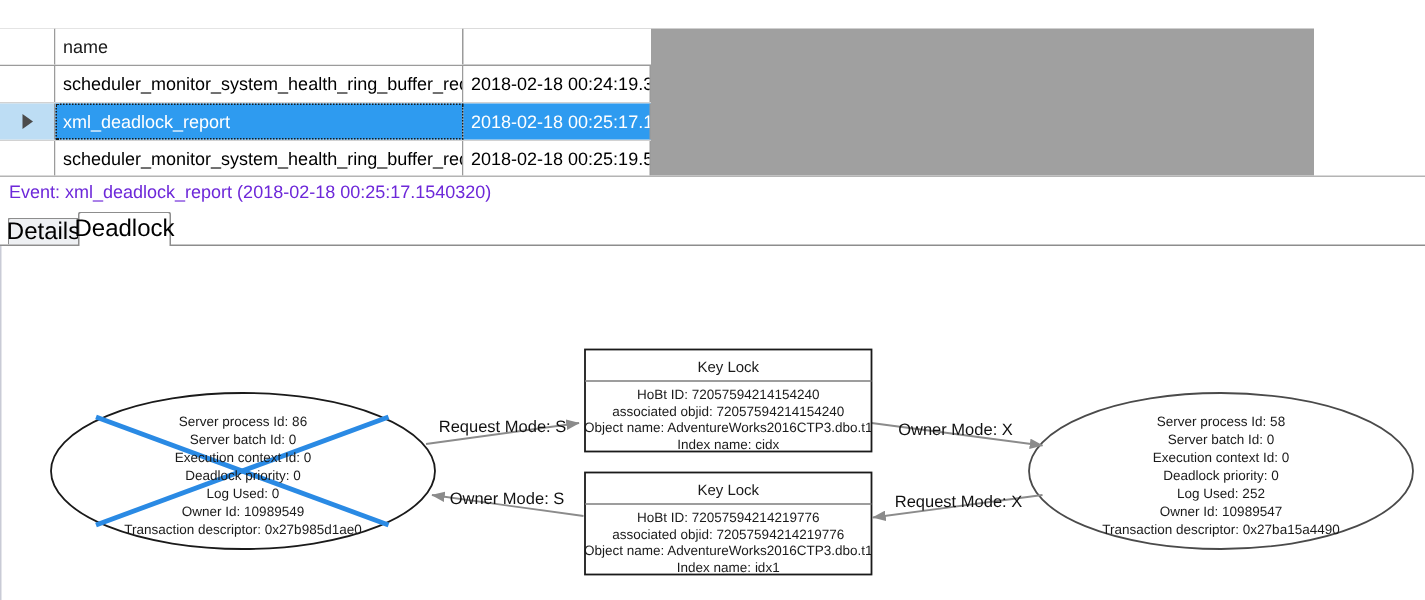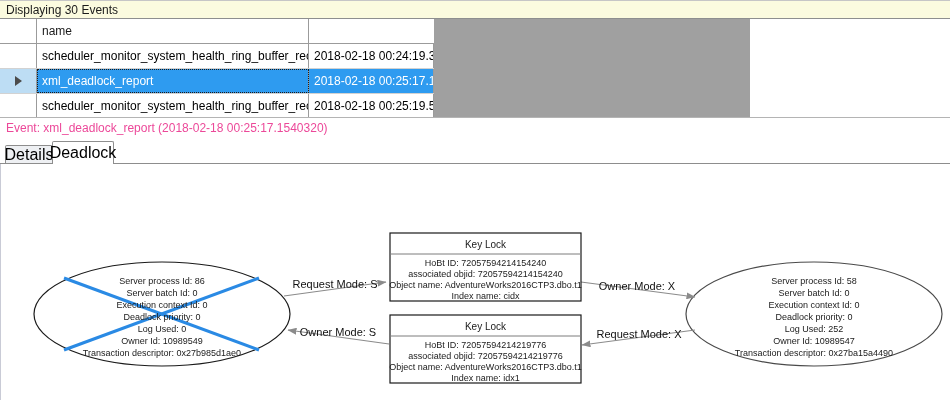--- a/index.html
+++ b/index.html
@@ -37,21 +37,21 @@
     align-items: center;
     padding-left: 6px;
     font-size: 12px;
     color: #1b1b1b;
   }
 
   
   .grid {
     position: absolute;
     left: 0; top: 19px;
-    width: 750px;
+    width: 876px;
     height: 100px;
     background: #a0a0a0;
     box-sizing: border-box;
     overflow: hidden;
   }
   .grid-inner {
     position: absolute;
     left: 0; top: 0;
     width: 434px;
   }
@@ -128,21 +128,21 @@
     position: absolute;
     left: 0; top: 117px;
     width: 950px;
     height: 21px;
     display: flex;
     align-items: center;
     padding-left: 6px;
     box-sizing: border-box;
     background: #ffffff;
     font-size: 12px;
-    color: #ec4899;
+    color: #6d28d9;
     border-top: 1px solid #b4b4b4;
   }
 
   
   .tabstrip {
     position: absolute;
     left: 0; top: 140px;
     width: 950px;
     height: 24px;
     box-sizing: border-box;
@@ -216,23 +216,20 @@
     font-family: "Liberation Sans", sans-serif;
     font-size: 9px;
     fill: #1a1a1a;
   }
 </style>
 </head>
 <body>
 
 <div id="app">
 
-  <div class="status-bar">
-    <span>Displaying 30 Events</span>
-  </div>
 
   <div class="grid">
     <div class="grid-inner">
 
       <div class="grid-row header-row">
         <div class="cell rowhdr"></div>
         <div class="cell c-name">name</div>
       </div>
 
       <div class="grid-row data-row">

